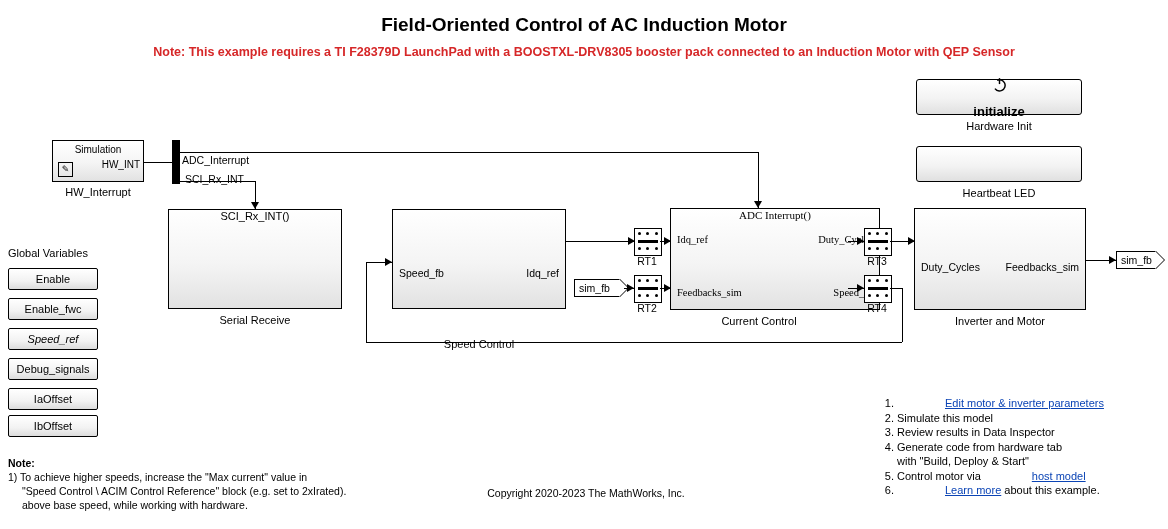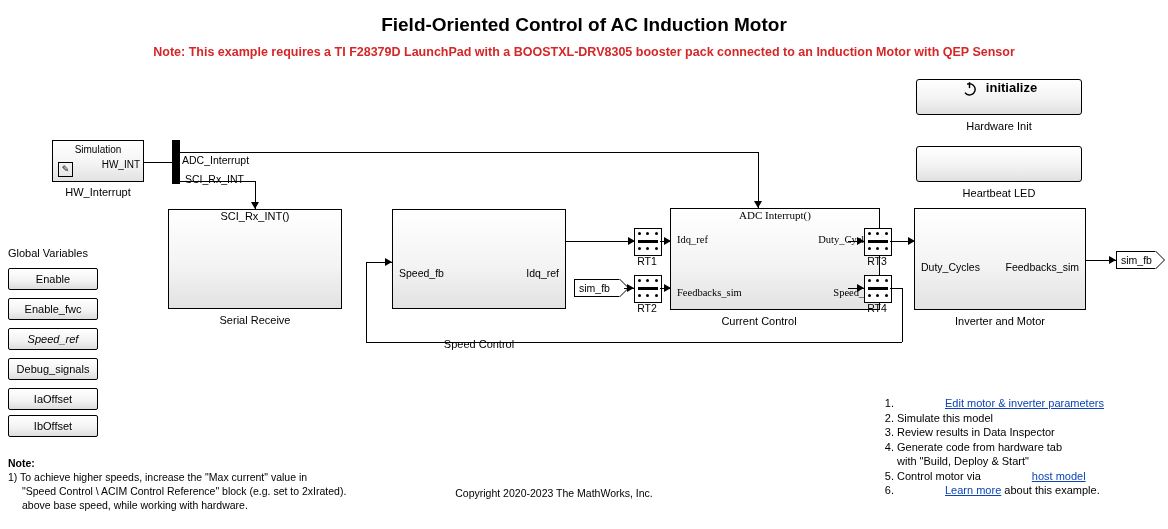--- a/index.html
+++ b/index.html
@@ -71,27 +71,27 @@
   }
   .tag:before{
     content:"";position:absolute;right:-10px;top:-1px;
     border-top:9px solid transparent;border-bottom:9px solid transparent;
     border-left:9px solid #000;
   }
   
   .bigbtn{
     position:absolute;border:1px solid #000;border-radius:3px;
     background:linear-gradient(180deg,#ffffff 0%,#f3f3f3 55%,#e0e0e0 100%);
-    display:flex;align-items:flex-start;justify-content:center;gap:8px;
-    font-size:13px;font-weight:bold;box-sizing:border-box;
+    display:flex;align-items:center;justify-content:center;gap:8px;
+    font-size:13px;font-weight:bold;box-sizing:border-box;flex-direction:column;
   }
   
   #note-block{left:8px;top:456px;font-size:10.5px;line-height:14px;}
   #note-block .hd{font-weight:bold;}
-  #copyright{left:0;top:487px;width:1108px;text-align:center;font-size:10.5px;}
+  #copyright{left:0;top:487px;width:1108px;text-align:center;font-size:10.5px;padding-left:32px;}
   
   #explore{left:880px;top:396px;font-size:11px;line-height:14.5px;}
   #explore .hd{font-weight:bold;text-decoration:underline;margin-bottom:2px;}
   #explore ol{margin:0;padding-left:17px;}
   #explore li{margin:0;padding:0;}
   a{color:#0b44b5;padding-left:48px;}
   
   #hwint{left:52px;top:140px;width:92px;height:42px;}
   #hwint .sim{position:absolute;top:3px;width:100%;text-align:center;font-size:10px;}
   #hwint .hwtxt{position:absolute;right:3px;top:18px;font-size:10px;}

